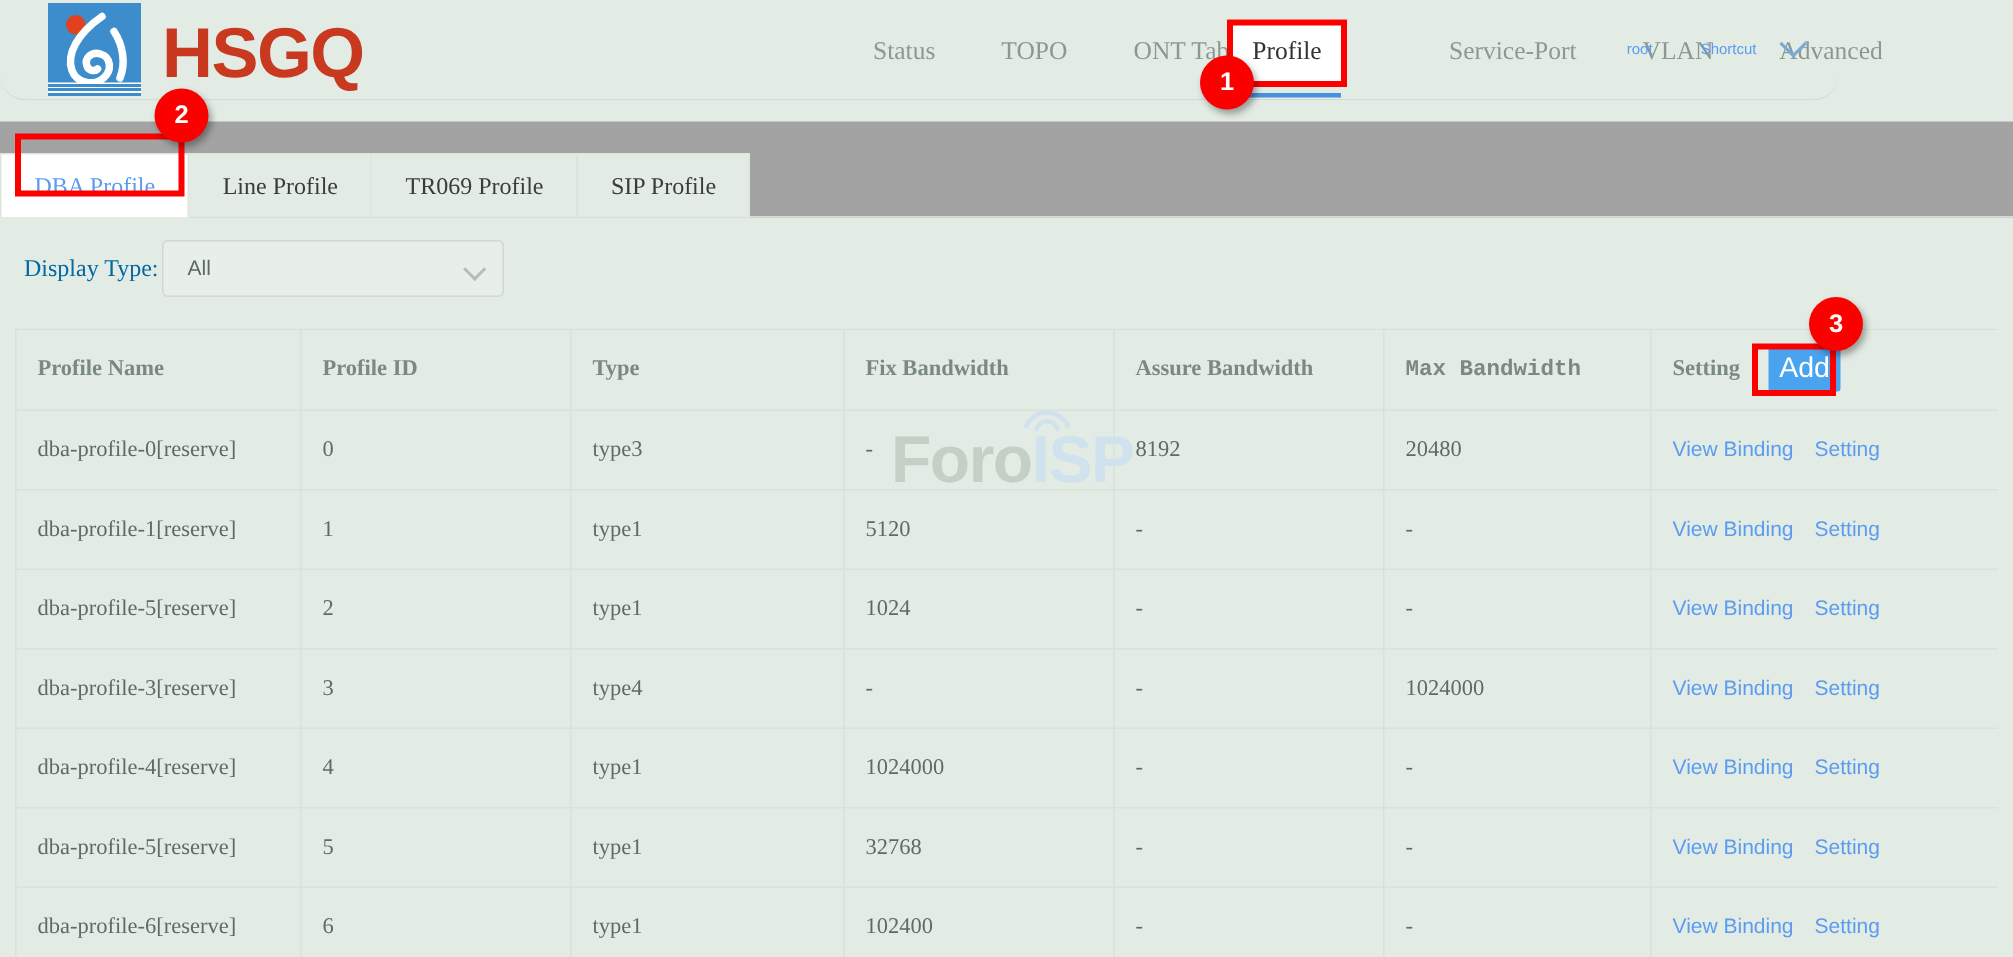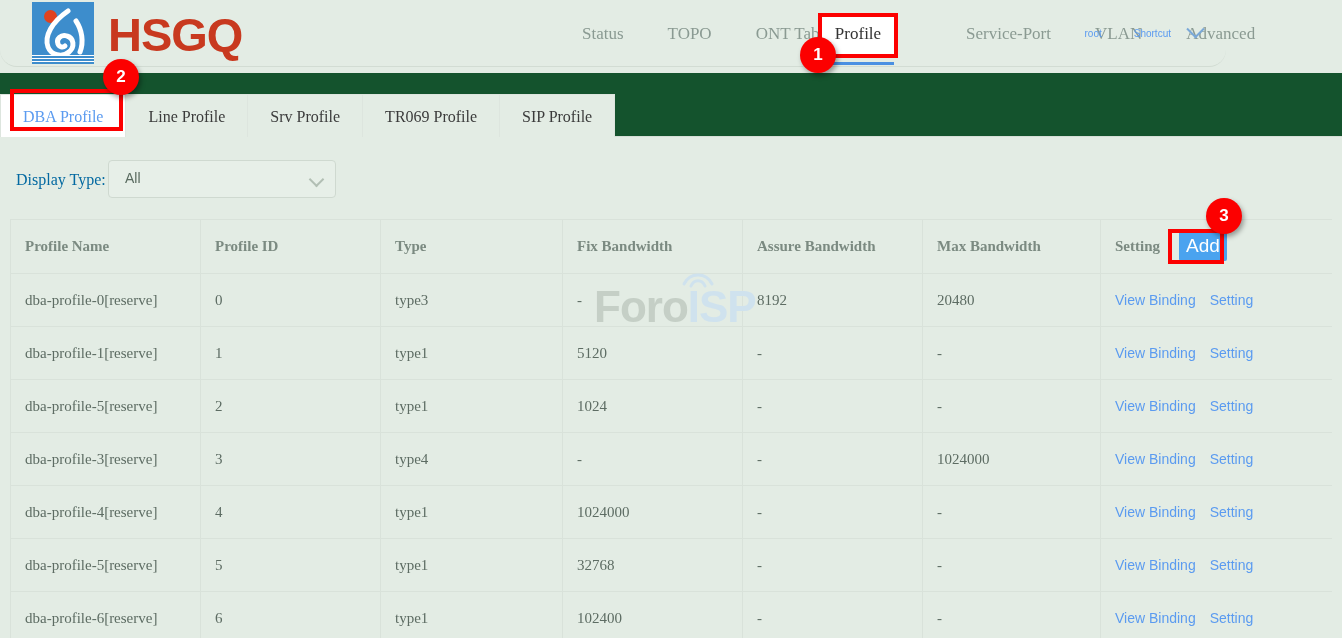--- a/index.html
+++ b/index.html
@@ -94,23 +94,23 @@
     display:inline-block;
     width: 13px; height: 13px;
     border-right: 2px solid #7aa8d8;
     border-bottom: 2px solid #7aa8d8;
     transform: rotate(45deg) translate(-3px,-3px);
     margin-right: 10px;
   }
 
   
   .subtabs {
-    position: absolute; left: 0; top: 73px;
+    position: absolute; left: 0; top: 81px;
     width: 1342px; height: 64px;
-    background: #14532d;
+    background: #a3a3a3;
     border-bottom: 1px solid #d5ded6;
     display: flex; align-items: flex-end;
   }
   .subtab {
     height: 43px;
     line-height: 43px;
     padding: 0 22px;
     font-size: 16px;
     color: #3b3b3b;
     border: 1px solid #dde5de;
@@ -183,21 +183,21 @@
     color: #7b8a81;
     height: 54px;
     position: relative;
   }
   table.grid td { color: #5d6c63; }
   .c0 { width: 190px; }
   .c1 { width: 180px; }
   .c2 { width: 182px; }
   .c3 { width: 180px; }
   .c4 { width: 180px; }
-  .c5 { width: 178px; }
+  .c5 { width: 178px; font-family: Liberation Mono, monospace; }
   .c6 { width: 232px; }
 
   .add-btn {
     position: absolute;
     left: 78px; top: 11px;
     width: 48px; height: 30px;
     background: #4aa3ef;
     color: #ffffff;
     font-family: "Liberation Sans", "DejaVu Sans", sans-serif;
     font-size: 19px;
@@ -300,21 +300,20 @@
       </div>
       <span class="chev"></span>
     </div>
   </div>
 
   <div style="position:absolute;left:828px;top:62px;width:66px;height:3px;background:#4a90e2;z-index:2;"></div>
 
   <div class="subtabs">
     <div class="subtab active">DBA Profile</div>
     <div class="subtab">Line Profile</div>
-    <div class="subtab">Srv Profile</div>
     <div class="subtab">TR069 Profile</div>
     <div class="subtab">SIP Profile</div>
   </div>
 
   <div class="filterbar">
     <div class="filter-label">Display Type:</div>
     <div class="select-box">
       <div class="select-value">All</div>
       <span class="select-chev"></span>
     </div>

